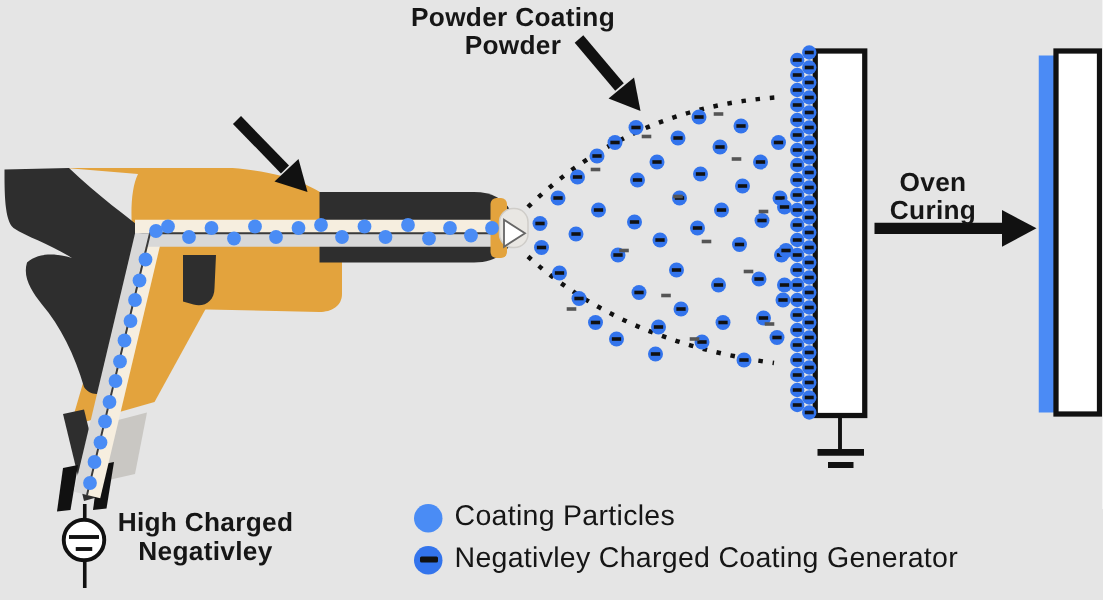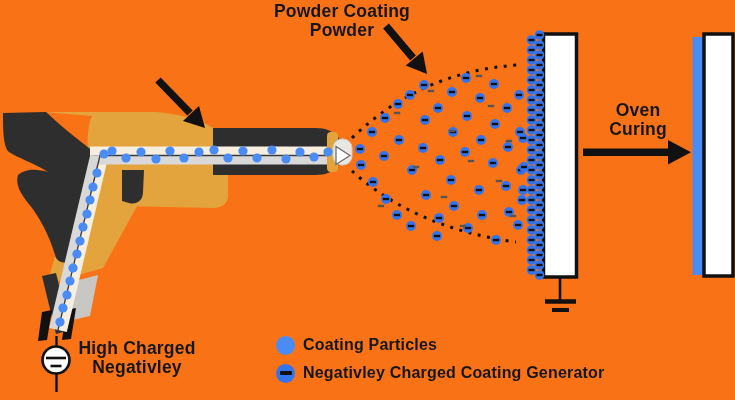--- a/index.html
+++ b/index.html
@@ -1,35 +1,35 @@
 <!DOCTYPE html>
 <html style="--ink: #161616; --gun-orange: #E3A33D; --gun-dark: #2E2E2E; --tube-cream: #F6EEDF; --tube-gray: #D8D8D8; --connector-gray: #C9C7C3; --particle-blue: #4A8CF5; --charged-blue: #3374EC; --coating-stripe: #4B8BF5; --minus-mark: #555555;"><head>
 <meta charset="utf-8">
 <style>
   html,body{margin:0;padding:0;background:#fff;}
   .stage{
-    position:relative;width:735px;height:400px;background:#f97316;overflow:hidden;
+    position:relative;width:735px;height:400px;background:#e5e5e5;overflow:hidden;
     font-family:"Liberation Sans",sans-serif;color:var(--ink,#161616);
   }
   .stage svg{position:absolute;left:0;top:0;}
   .lbl{
     position:absolute;font-weight:800;font-size:17.5px;line-height:19px;
     text-align:center;white-space:nowrap;letter-spacing:.2px;color:var(--ink,#161616);
     transform:translateX(-50%);
   }
   .legend{position:absolute;left:276px;top:331px;}
   .legend-row{display:flex;align-items:center;height:28px;}
   .legend-dot{
     width:19px;height:19px;border-radius:50%;flex:0 0 19px;margin-right:8px;
     display:flex;align-items:center;justify-content:center;
   }
   .legend-dot.plain{background:var(--particle-blue,#4A8CF5);}
   .legend-dot.charged{background:var(--charged-blue,#3374EC);}
   .legend-dot .minus{width:12px;height:3.4px;background:#111;border-radius:1px;}
-  .legend-label{font-weight:700;font-size:16px;white-space:nowrap;letter-spacing:.2px;}
+  .legend-label{font-weight:400;font-size:19px;white-space:nowrap;letter-spacing:.2px;}
 </style>
 </head>
 <body>
 
 <div class="stage">
 
   <svg width="735" height="400" viewBox="0 0 735 400">
 
     <g>
 
@@ -357,21 +357,21 @@
       </g>
     </g>
   </svg>
 
   <div class="lbl" style="left:342px;top:2px;">
     <div>Powder Coating</div>
     <div>Powder</div>
   </div>
 
 
-  <div class="lbl" style="left:622px;top:101px;margin-left:16px;">
+  <div class="lbl" style="left:622px;top:112px;">
     <div>Oven</div>
     <div>Curing</div>
   </div>
 
   <div class="lbl" style="left:137px;top:339px;">
     <div>High Charged</div>
     <div>Negativley</div>
   </div>
 
   <div class="legend">

